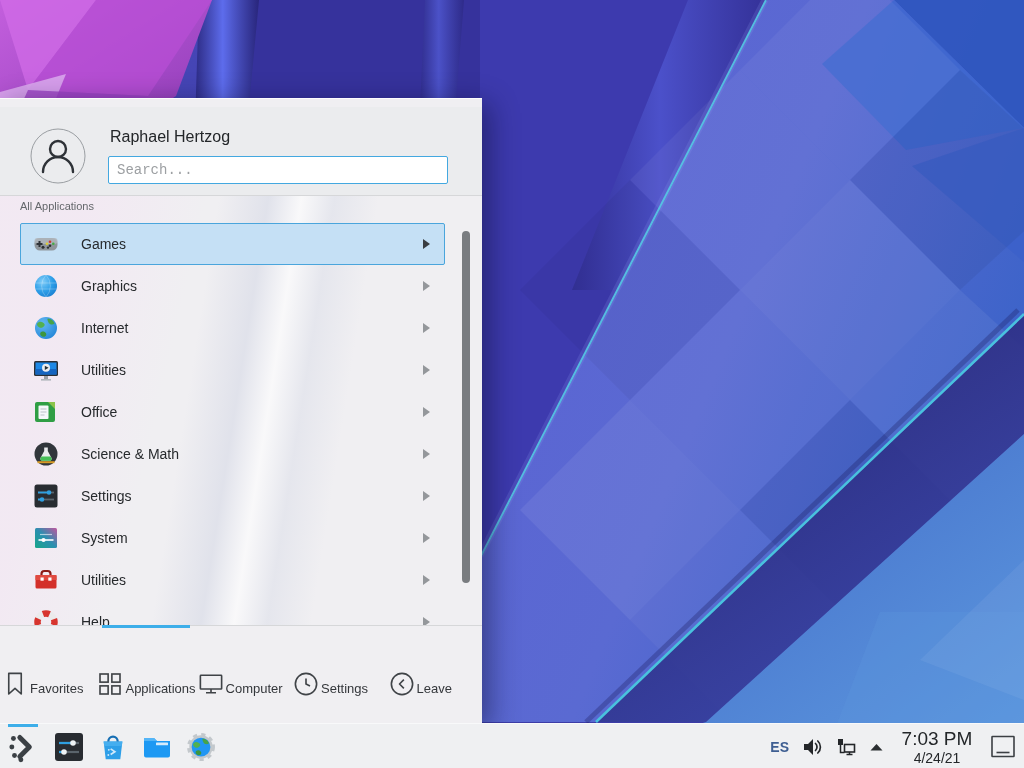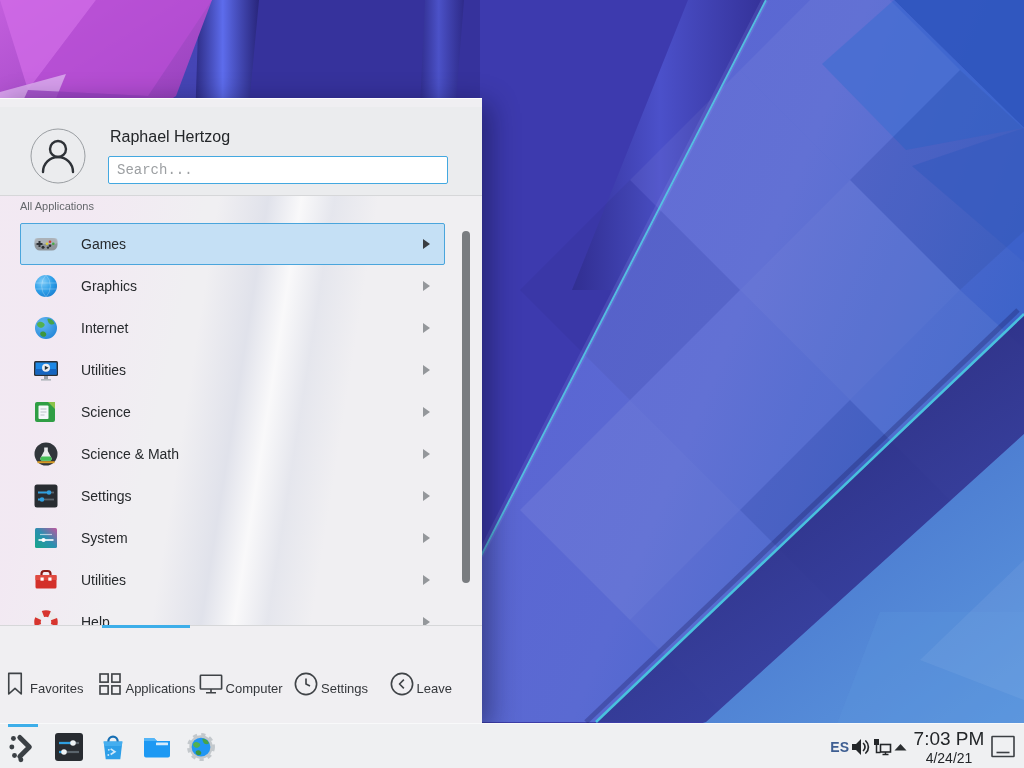--- a/index.html
+++ b/index.html
@@ -52,21 +52,21 @@
   .tab{flex:1;display:flex;flex-direction:row;align-items:center;padding-top:17px;cursor:pointer;}
   .tab svg{width:30px;height:30px;}
   .tab-label{margin-top:8px;font-size:13px;color:#34373b;}
 
   
   .taskbar{position:absolute;left:0;top:723px;width:1024px;height:45px;z-index:3;
     background:#eff0f2;border-top:1px solid #f8f9fa;}
   .task-apps{position:absolute;left:6px;top:0;height:45px;display:flex;align-items:center;gap:13px;}
   .task-icon{display:block;cursor:pointer;}
   .active-task-indicator{position:absolute;left:8px;top:0;width:30px;height:3px;background:#3daee9;}
-  .tray{position:absolute;right:8px;top:0;height:45px;display:flex;align-items:center;}
+  .tray{position:absolute;right:8px;top:0;height:45px;display:flex;align-items:center;gap:12px;}
   .kbd-layout{font-size:14px;font-weight:bold;color:#3e5e92;cursor:pointer;}
   .tray-icon{display:block;cursor:pointer;}
   .clock{width:82px;text-align:center;cursor:default;line-height:1;}
   .clock .time{font-size:19px;color:#232629;}
   .clock .date{font-size:14px;color:#232629;margin-top:3px;}
 </style>
 </head>
 <body>
 
 <div class="stage">
@@ -218,21 +218,21 @@
         <span class="mi-arrow"></span>
       </div>
 
       <div class="row">
         <svg class="mi-icon" viewBox="0 0 26 26">
           <rect x="2" y="3" width="20" height="20" rx="2" fill="#2f9e44"></rect>
           <path d="M15 3h7v7z" fill="#8bc34a"></path>
           <rect x="5.5" y="6.5" width="10" height="13.5" rx="1" fill="#f4f7f9"></rect>
           <path d="M7.5 10h6 M7.5 13h6 M7.5 16h4" stroke="#b9c2c9" stroke-width="1.2"></path>
         </svg>
-        <span class="mi-label">Science</span>
+        <span class="mi-label">Office</span>
         <span class="mi-arrow"></span>
       </div>
 
       <div class="row">
         <svg class="mi-icon" viewBox="0 0 26 26">
           <circle cx="13" cy="13" r="11.5" fill="#31363b"></circle>
           <path d="M11.2 6.5h3.6v3.6l3.6 6.6a2 2 0 0 1-1.8 3H9.4a2 2 0 0 1-1.8-3l3.6-6.6z" fill="#e9ebed"></path>
           <path d="M8.4 15.6h9.2l1 1.9a1.6 1.6 0 0 1-1.4 2.3H8.8a1.6 1.6 0 0 1-1.4-2.3z" fill="#46bf57"></path>
           <rect x="4.5" y="20.2" width="17" height="2" fill="#d79b26"></rect>
         </svg>

